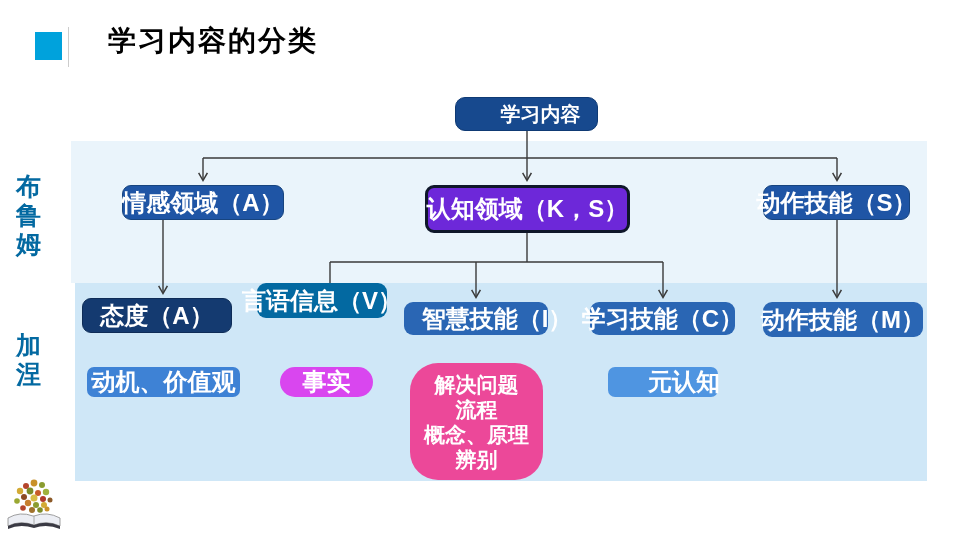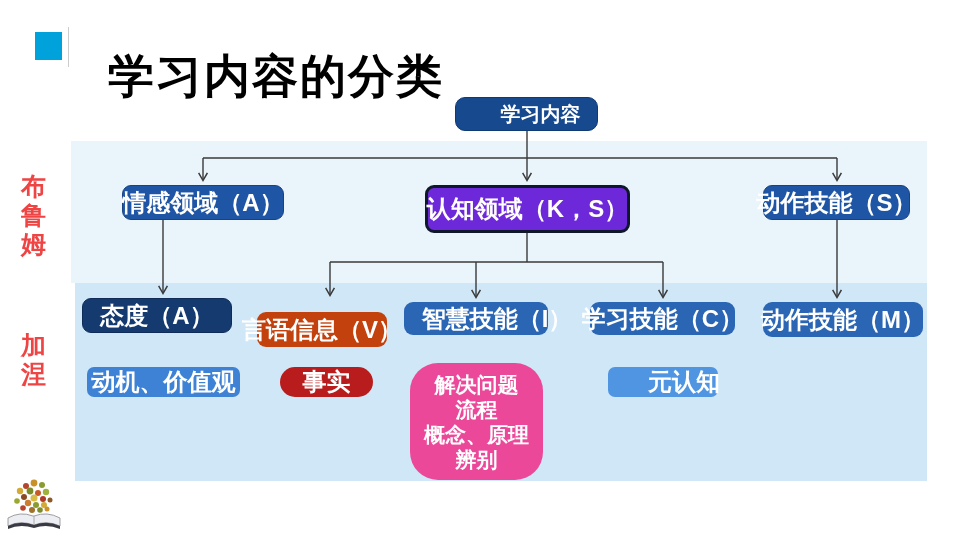--- a/index.html
+++ b/index.html
@@ -4,48 +4,48 @@
 <style>
   * { margin:0; padding:0; box-sizing:border-box; }
   html,body { background:#ffffff; }
   .slide {
     position:relative; width:958px; height:537px; background:#ffffff;
     overflow:hidden; font-family:"Liberation Sans", sans-serif;
   }
   
   .bullet { position:absolute; left:35px; top:32px; width:27px; height:28px; background:#00a2dc; }
   .title-rule { position:absolute; left:68px; top:27px; width:1px; height:40px; background:#cccccc; }
-  .title { position:absolute; left:108px; top:22px; font-size:46px; font-weight:bold; color:#000; letter-spacing:2px; white-space:nowrap;margin-top:24px; }
+  .title { position:absolute; left:108px; top:22px; font-size:28px; font-weight:bold; color:#000; letter-spacing:2px; white-space:nowrap; }
   
   .band { position:absolute; }
   .band1 { left:71px; top:141px; width:856px; height:142px; background:#eaf4fb; }
   .band2 { left:75px; top:283px; width:852px; height:198px; background:#cfe7f7; }
   
   .connectors { position:absolute; left:0; top:0; width:958px; height:537px; }
   
-  .vlabel { position:absolute; width:30px; font-size:25px; line-height:29px; font-weight:bold; color:#ef4444; text-align:right; word-break:break-all; }
+  .vlabel { position:absolute; width:30px; font-size:25px; line-height:29px; font-weight:bold; color:#0369a1; text-align:left; word-break:break-all; }
   #lbl-bloom { left:16px; top:172px; }
   #lbl-gagne { left:16px; top:331px; }
   
   .node {
     position:absolute; display:flex; align-items:center; justify-content:center;
     color:#fff; font-weight:bold; font-size:24px; border-radius:9px; white-space:nowrap;
     text-align:center;
   }
   #n-root  { left:455px; top:97px;  width:143px; height:34px; background:#17498e; font-size:20px; border-radius:10px; border:1px solid #0f3a74;padding-left:28px; }
   #n-aff   { left:122px; top:185px; width:162px; height:35px; background:#1f55a5; border:1px solid #17447f; }
   #n-cog   { left:425px; top:185px; width:205px; height:48px; background:#6d28d9; border:3px solid #0f172a; }
   #n-mots  { left:763px; top:185px; width:147px; height:35px; background:#1f55a5; border:1px solid #17447f; }
   #n-att   { left:82px;  top:298px; width:150px; height:35px; background:#143a70; border:1px solid #0e2c57; }
-  #n-verb  { left:257px; top:312px; width:130px; height:35px; background:#c2410c; }
+  #n-verb  { left:257px; top:283px; width:130px; height:35px; background:#0369a1; }
   #n-int   { left:404px; top:302px; width:144px; height:33px; background:#2a66b4;padding-left:42px; }
   #n-learn { left:590px; top:302px; width:145px; height:33px; background:#2a66b4; }
   #n-motm  { left:763px; top:302px; width:160px; height:35px; background:#2a66b4; }
   #n-motiv { left:87px;  top:367px; width:153px; height:30px; background:#3e82d5; border-radius:7px; }
-  #n-fact  { left:280px; top:367px; width:93px;  height:30px; background:#b91c1c; border-radius:15px; }
+  #n-fact  { left:280px; top:367px; width:93px;  height:30px; background:#d946ef; border-radius:15px; }
   #n-meta  { left:608px; top:367px; width:110px; height:30px; background:#4f95e1; border-radius:7px;padding-left:42px; }
   #n-intsub{
     left:410px; top:363px; width:133px; height:117px; background:#ec4899;
     border-radius:28px; flex-direction:column; font-size:21px; line-height:25px;
   }
   .logo { position:absolute; left:6px; top:476px; width:56px; height:58px; }
 </style>
 </head>
 <body>
 

